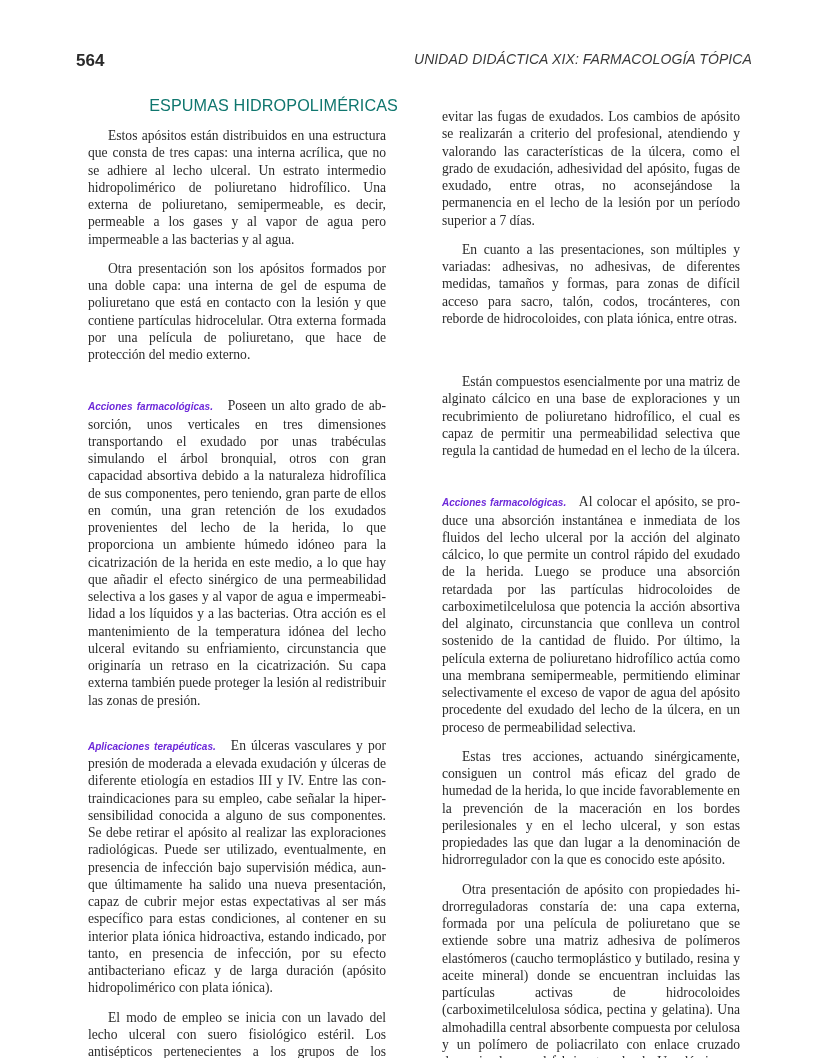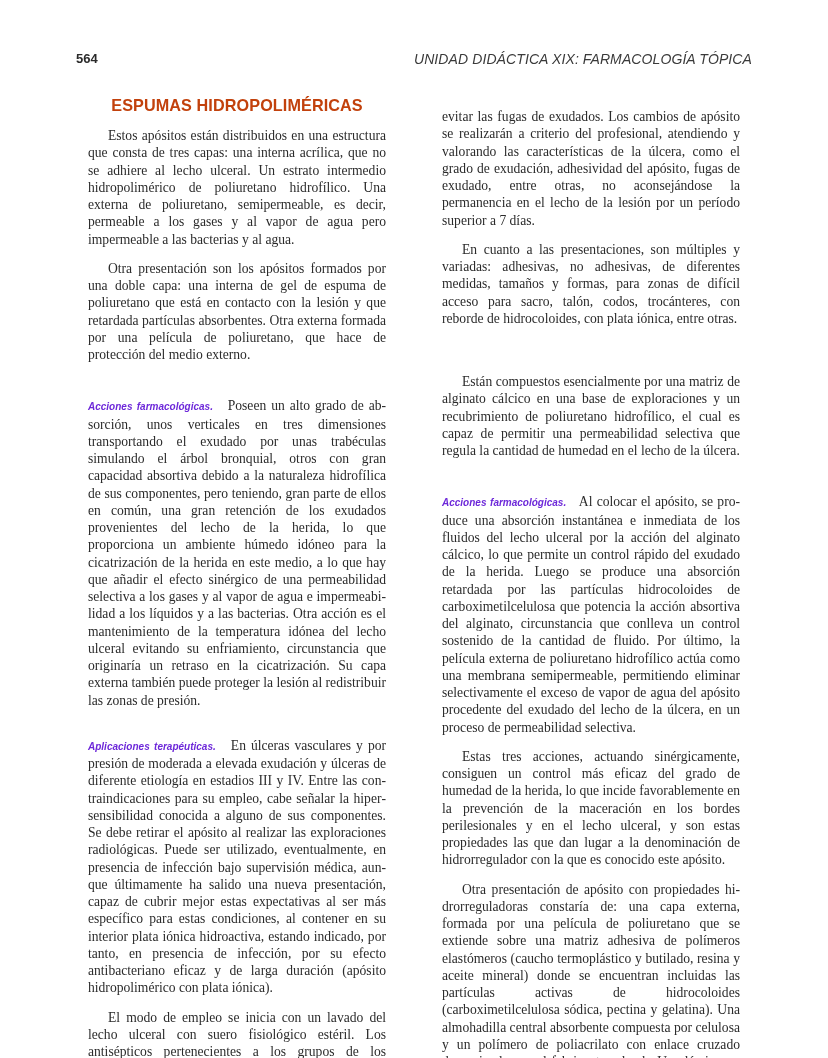--- a/index.html
+++ b/index.html
@@ -1,38 +1,38 @@
 <!DOCTYPE html>
 <html><head>
 <meta charset="utf-8">
 <style>
   html, body { margin:0; padding:0; background:#ffffff; }
   body { width:828px; height:1058px; position:relative; overflow:hidden; }
-  .page-number { position:absolute; left:76px; top:51px; font-family:"Liberation Sans", sans-serif; font-size:13px; font-weight:bold; color:#2a2a2a; }
+  .page-number { position:absolute; left:76px; top:51px; font-family:"Liberation Sans", sans-serif; font-size:17px; font-weight:bold; color:#2a2a2a; }
   .running-head { position:absolute; right:76px; top:51px; font-family:"Liberation Sans", sans-serif; font-size:14px; font-style:italic; color:#3a3a3a; letter-spacing:0.1px; }
   .col { position:absolute; width:322px; font-family:"Liberation Serif", serif; font-size:13.6px; line-height:17.25px; color:#2b2b2b; text-align:justify; hyphens:manual; }
   .col-left { left:76px; top:96px; }
   .col-right { left:430px; top:96px; }
-  .h2 { font-family:"Liberation Sans", sans-serif; font-weight:bold; color:#c2410c; font-size:16.2px; line-height:19px; margin:0 0 6px 0; letter-spacing:0.1px; text-align:center; }
+  .h2 { font-family:"Liberation Sans", sans-serif; font-weight:normal; color:#0f766e; font-size:16.2px; line-height:19px; margin:0 0 6px 0; letter-spacing:0.1px; text-align:right; }
   p { margin:12px; }
   .indent { text-indent:20px; }
   .run { font-family:"Liberation Sans", sans-serif; font-weight:bold; font-style:italic; font-size:10px; color:#6d28d9; }
   .gap-sm { height:10px; }
   .gap-md { height:22px; }
 </style>
 </head>
 <body>
 
 <div class="page-number">564</div>
 <div class="running-head">UNIDAD DIDÁCTICA XIX: FARMACOLOGÍA TÓPICA</div>
 
 <div class="col col-left">
   <h2 class="h2">ESPUMAS HIDROPOLIMÉRICAS</h2>
   <p class="indent">Estos apósitos están distribuidos en una estructura que consta de tres capas: una interna acrílica, que no se adhie­re al lecho ulceral. Un estrato intermedio hidropolimérico de poliuretano hidrofílico. Una externa de poliuretano, se­mipermeable, es decir, permeable a los gases y al vapor de agua pero impermeable a las bacterias y al agua.</p>
-  <p class="indent">Otra presentación son los apósitos formados por una doble capa: una interna de gel de espuma de poliureta­no que está en contacto con la lesión y que retardada partículas absorbentes. Otra externa formada por una película de poliuretano, que hace de protección del me­dio externo.</p>
+  <p class="indent">Otra presentación son los apósitos formados por una doble capa: una interna de gel de espuma de poliureta­no que está en contacto con la lesión y que contiene partículas hidrocelular. Otra externa formada por una película de poliuretano, que hace de protección del me­dio externo.</p>
   <div class="gap-sm"></div>
   <p><span class="run">Acciones farmacológicas.</span>&nbsp;&nbsp;&nbsp;<span>Poseen un alto grado de ab­sorción, unos verticales en tres dimensiones transportan­do el exudado por unas trabéculas simulando el árbol bronquial, otros con gran capacidad absortiva debido a la naturaleza hidrofílica de sus componentes, pero te­niendo, gran parte de ellos en común, una gran reten­ción de los exudados provenientes del lecho de la heri­da, lo que proporciona un ambiente húmedo idóneo para la cicatrización de la herida en este medio, a lo que hay que añadir el efecto sinérgico de una permeabili­dad selectiva a los gases y al vapor de agua e impermeabi­lidad a los líquidos y a las bacterias. Otra acción es el mantenimiento de la temperatura idónea del lecho ulce­ral evitando su enfriamiento, circunstancia que origina­ría un retraso en la cicatrización. Su capa externa tam­bién puede proteger la lesión al redistribuir las zonas de presión.</span></p>
   <div style="height:4px"></div>
   <p><span class="run">Aplicaciones terapéuticas.</span>&nbsp;&nbsp;&nbsp;<span>En úlceras vasculares y por presión de moderada a elevada exudación y úlceras de diferente etiología en estadios III y IV. Entre las con­traindicaciones para su empleo, cabe señalar la hiper­sensibilidad conocida a alguno de sus componentes. Se debe retirar el apósito al realizar las exploraciones radiológicas. Puede ser utilizado, eventualmente, en presencia de infección bajo supervisión médica, aun­que últimamente ha salido una nueva presentación, capaz de cubrir mejor estas expectativas al ser más espe­cífico para estas condiciones, al contener en su interior plata iónica hidroactiva, estando indicado, por tanto, en presencia de infección, por su efecto antibacteria­no eficaz y de larga duración (apósito hidropolimérico con plata iónica).</span></p>
   <p class="indent">El modo de empleo se inicia con un lavado del lecho ulceral con suero fisiológico estéril. Los antisépticos per­tenecientes a los grupos de los hipocloritos y del peróxi­do de hidrógeno están contraindicados. Se seca la piel perilesional y se aplica un apósito que recubra el área periulceral sobrepasando al menos 2 cm, con el fin de</p>
 </div>
 
 <div class="col col-right">
   <p>evitar las fugas de exudados. Los cambios de apósito se realizarán a criterio del profesional, atendiendo y valo­rando las características de la úlcera, como el grado de exudación, adhesividad del apósito, fugas de exudado, entre otras, no aconsejándose la permanencia en el lecho de la lesión por un período superior a 7 días.</p>
   <p class="indent">En cuanto a las presentaciones, son múltiples y varia­das: adhesivas, no adhesivas, de diferentes medidas, tama­ños y formas, para zonas de difícil acceso para sacro, ta­lón, codos, trocánteres, con reborde de hidrocoloides, con plata iónica, entre otras.</p>

